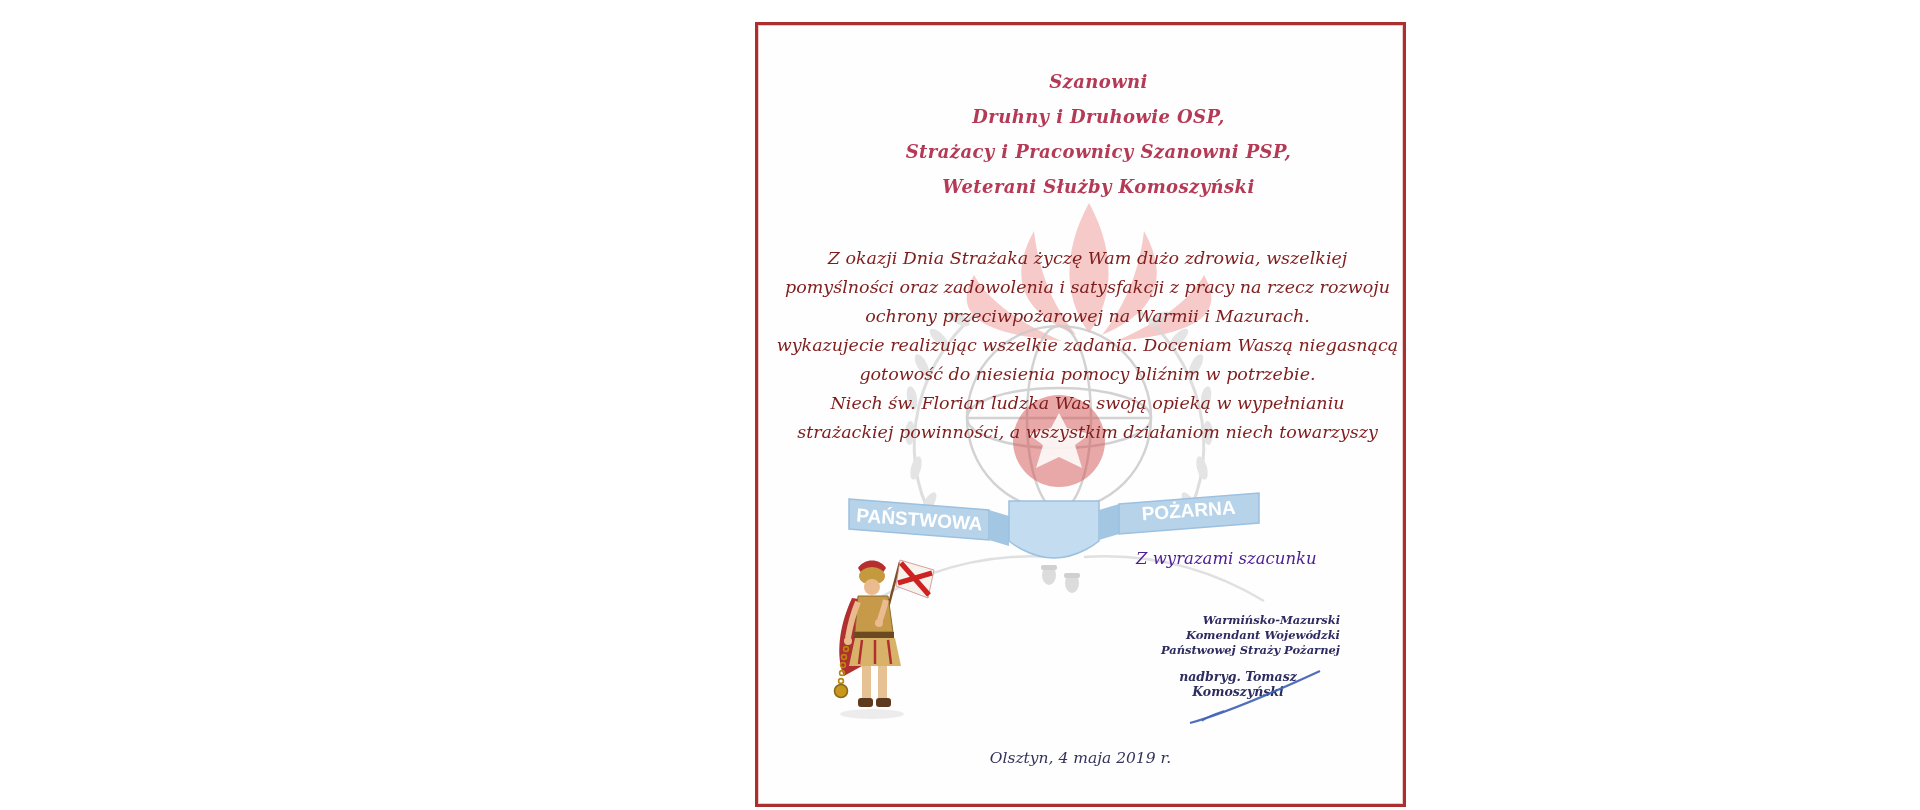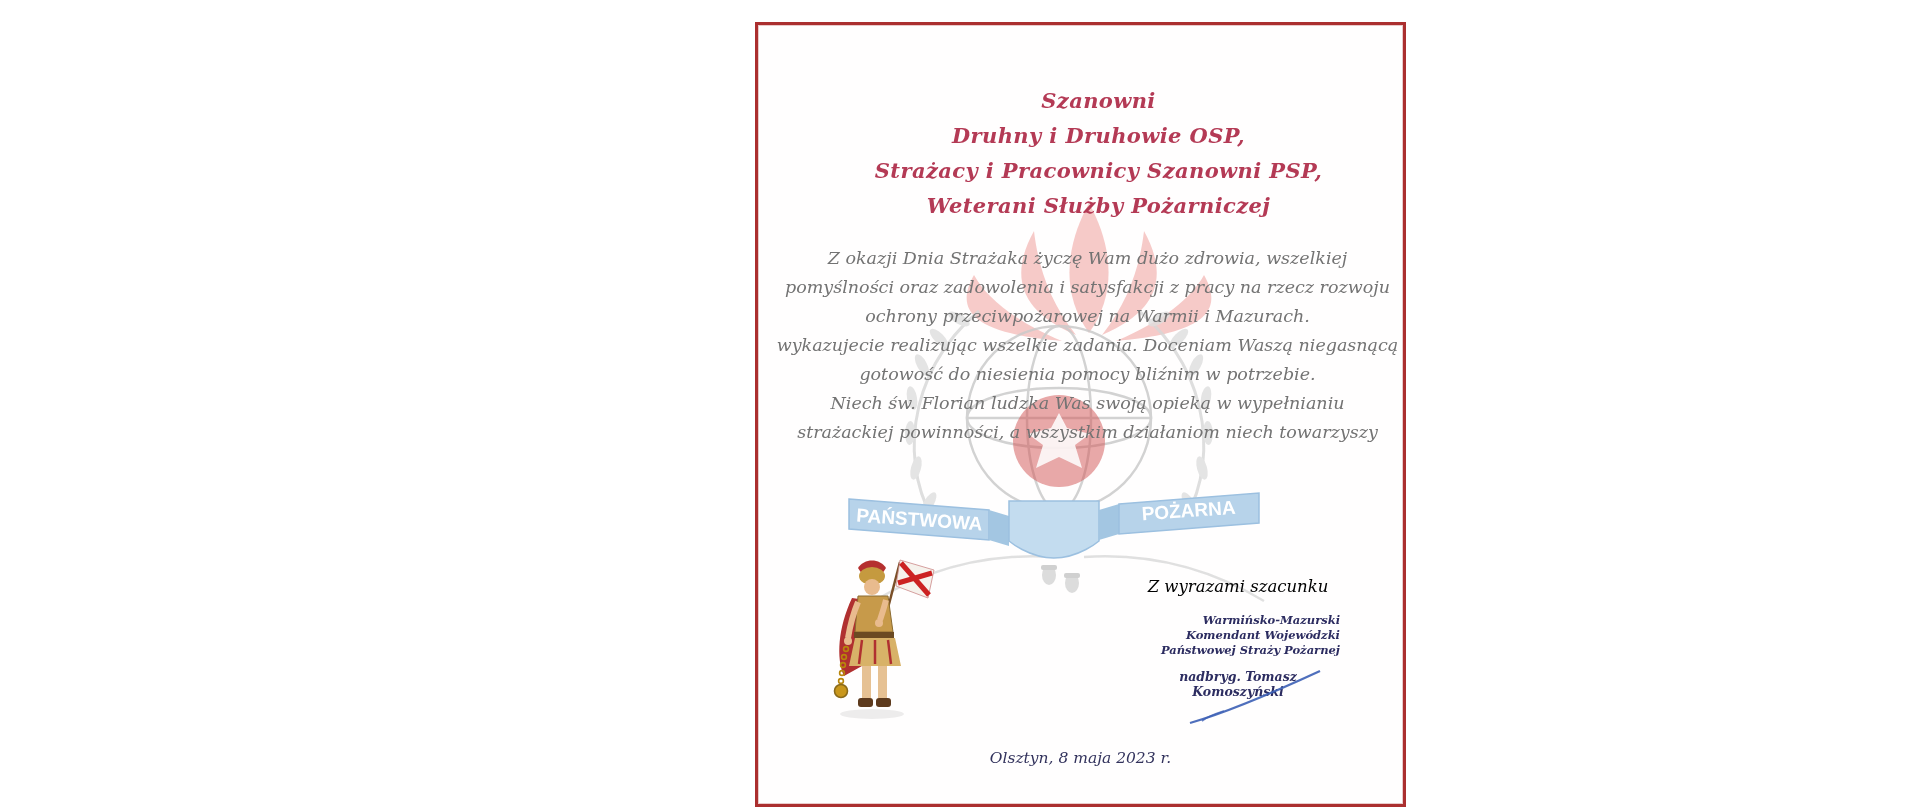--- a/index.html
+++ b/index.html
@@ -11,28 +11,28 @@
     position:absolute;left:755px;top:22px;width:651px;height:785px;
     background:#fffefe;border:3px solid #ab2f2f;box-sizing:border-box;
     box-shadow:inset 0 0 0 1px rgba(171,47,47,.25);
   }
 
   
   .watermark{position:absolute;left:86px;top:158px;width:452px;height:440px;z-index:0;}
 
   .txt{position:absolute;left:0;right:0;z-index:2;font-style:italic;}
 
-  .salutation{top:58px;text-align:center;padding-left:36px;
-    color:#b43a55;font-weight:bold;font-size:21px;line-height:35px;letter-spacing:.4px;}
+  .salutation{top:39px;text-align:center;padding-left:36px;
+    color:#b43a55;font-weight:bold;font-size:18px;line-height:35px;letter-spacing:.4px;}
 
   .letter-body{top:219px;text-align:center;padding-left:14px;
-    color:#737373;font-size:17.5px;line-height:29px;}
+    color:#7f1d1d;font-size:17.5px;line-height:29px;}
 
-  .closing-phrase{top:552px;left:378px;right:auto;width:204px;text-align:center;
-    color:#000000;font-size:16.5px;}
+  .closing-phrase{top:524px;left:378px;right:auto;width:204px;
+    color:#4c1d95;font-size:16.5px;}
 
   .signer-office{top:588px;left:378px;right:auto;width:204px;text-align:right;
     color:#2c2c60;font-weight:bold;font-size:11.5px;line-height:15px;}
 
   .signer-name{top:644px;left:378px;right:auto;width:204px;text-align:center;
     color:#2c2c60;font-weight:bold;font-size:12.5px;}
 
   .signature-svg{position:absolute;left:420px;top:636px;width:160px;height:72px;z-index:3;}
 
   .florian-svg{position:absolute;left:50px;top:531px;width:128px;height:174px;z-index:2;}
@@ -108,21 +108,21 @@
         <rect x="197" y="382" width="16" height="5" rx="2" fill="#c8c8c8"></rect>
         <ellipse cx="228" cy="400" rx="7" ry="10"></ellipse>
         <rect x="220" y="390" width="16" height="5" rx="2" fill="#c8c8c8"></rect>
       </g>
     </svg>
 
     <div class="txt salutation">
       <div>Szanowni</div>
       <div>Druhny i Druhowie OSP,</div>
       <div>Strażacy i Pracownicy Szanowni PSP,</div>
-      <div>Weterani Służby Pożarniczej</div>
+      <div>Weterani Służby Komoszyński</div>
     </div>
 
     <div class="txt letter-body">
       <div>Z okazji Dnia Strażaka życzę Wam dużo zdrowia, wszelkiej</div>
       <div>pomyślności oraz zadowolenia i satysfakcji z pracy na rzecz rozwoju</div>
       <div>ochrony przeciwpożarowej na Warmii i Mazurach.</div>
       <div>wykazujecie realizując wszelkie zadania. Doceniam Waszą niegasnącą</div>
       <div>gotowość do niesienia pomocy bliźnim w potrzebie.</div>
       <div>Niech św. Florian ludzka Was swoją opieką w wypełnianiu</div>
       <div>strażackiej powinności, a wszystkim działaniom niech towarzyszy</div>
@@ -174,15 +174,15 @@
       <g stroke="#b8860b" fill="none" stroke-width="1.6">
         <circle cx="38" cy="93" r="2.4"></circle>
         <circle cx="36" cy="101" r="2.4"></circle>
         <circle cx="35" cy="109" r="2.4"></circle>
         <circle cx="34" cy="117" r="2.4"></circle>
         <circle cx="33" cy="125" r="2.4"></circle>
         <circle cx="33" cy="135" r="6.5" fill="#c9971c" stroke="#8a6a1a"></circle>
       </g>
     </svg>
 
-    <div class="txt dateline">Olsztyn, 8 maja 2023 r.</div>
+    <div class="txt dateline">Olsztyn, 4 maja 2019 r.</div>
   </div>
 </div>
 
 </body></html>

